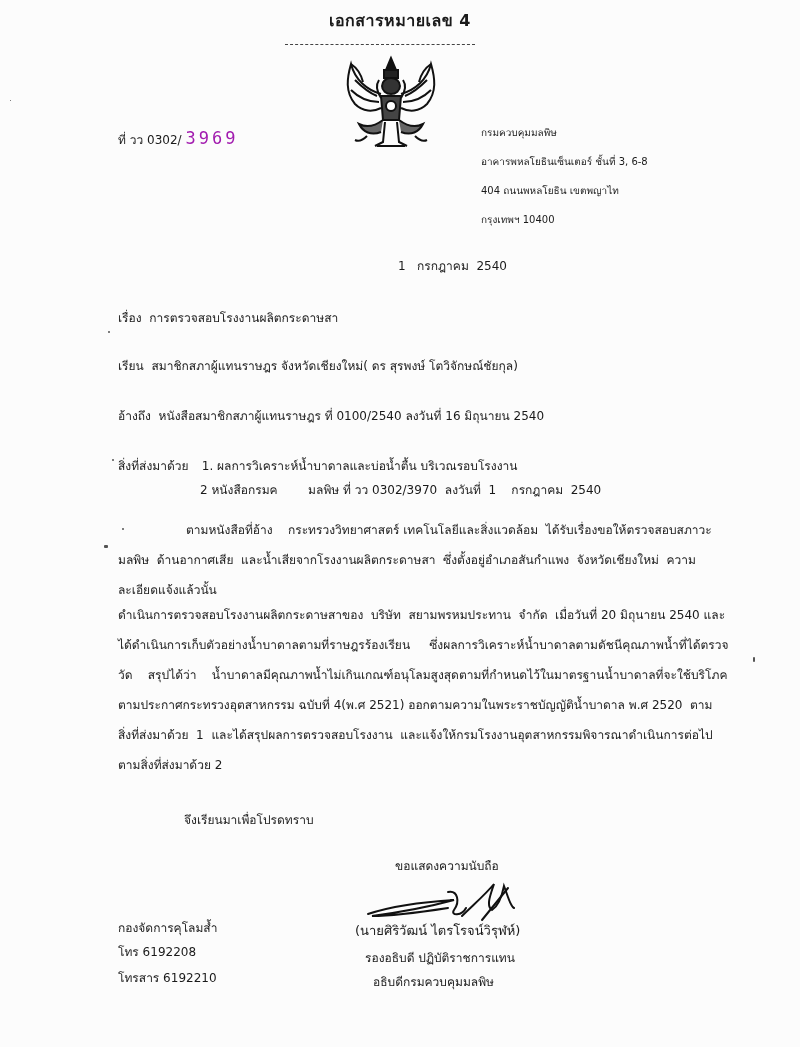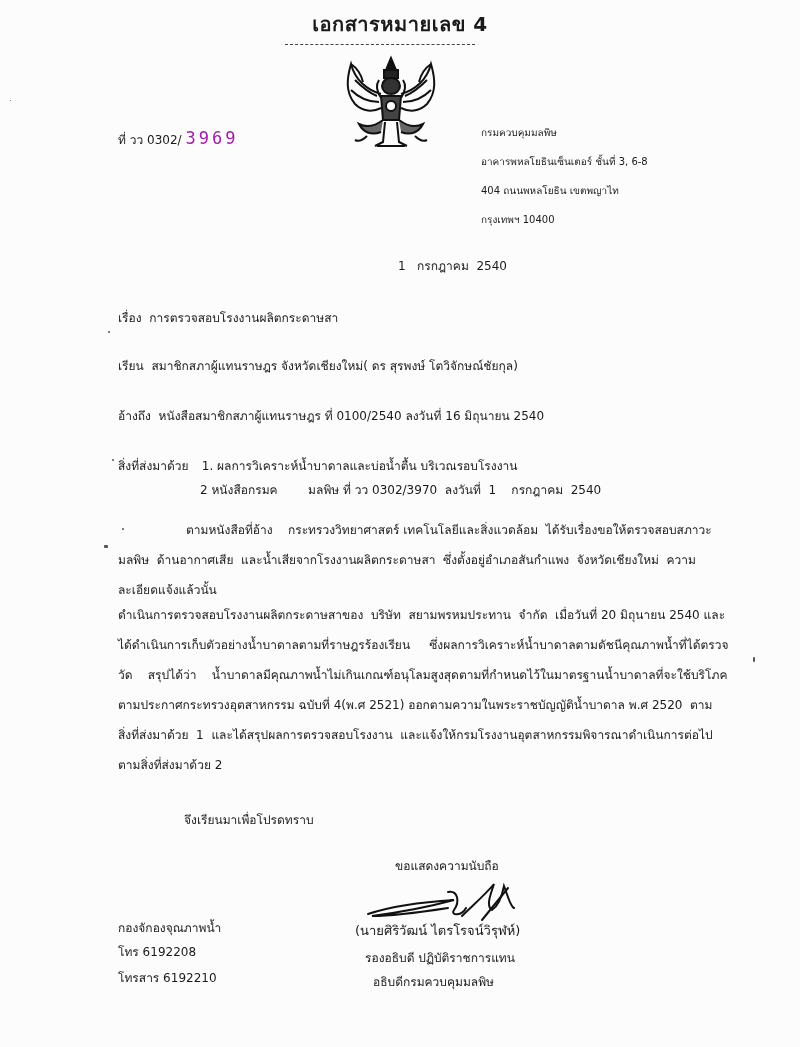--- a/index.html
+++ b/index.html
@@ -3,21 +3,21 @@
   <meta charset="utf-8">
   <style>
     html, body { margin: 0; padding: 0; }
     body {
       width: 800px; height: 1047px; background: #fcfcfc; position: relative;
       font-family: "DejaVu Sans", sans-serif; color: #1a1a1a; overflow: hidden;
     }
     .abs { position: absolute; white-space: nowrap; }
     .doc-title {
       left: 0; width: 800px; top: 8px; text-align: center;
-      font-family: "DejaVu Sans", sans-serif; font-weight: bold; font-size: 20px; letter-spacing: 0.5px;
+      font-family: "DejaVu Sans", sans-serif; font-weight: bold; font-size: 16px; letter-spacing: 0.5px;
     }
     .title-rule { left: 285px; top: 44px; width: 190px; border-top: 1px dashed #444; }
     .emblem { left: 337px; top: 50px; width: 108px; height: 104px; }
     .t { font-size: 12px; line-height: 16px; }
     .ref-no { left: 118px; top: 130px; }
     .ref-no .big { font-family: "DejaVu Sans Mono", monospace; font-size: 17px; letter-spacing: 3px; margin-left: 4px; color: #a21caf; }
     .addr { left: 481px; top: 125px; font-size: 10px; }
     .addr div { height: 29px; line-height: 16px; }
     .date { left: 398px; top: 258px; }
     .label-row { left: 118px; }
@@ -129,21 +129,21 @@
     <path d="M86 16 C96 14 98 26 92 34 C88 40 100 40 104 32"></path>
     <path d="M100 40 C110 30 124 18 132 8 C128 20 124 30 130 34 C136 30 140 20 142 10 C146 20 148 30 152 32"></path>
     <path d="M120 44 L146 12"></path>
   </g>
 </svg>
 
 <div class="abs signer">(นายศิริวัฒน์  ไตรโรจน์วิรุฬห์)</div>
 <div class="abs t signer-pos1">รองอธิบดี  ปฏิบัติราชการแทน</div>
 <div class="abs t signer-pos2">อธิบดีกรมควบคุมมลพิษ</div>
 
-<div class="abs contact" style="top:918px;">กองจักองจุณภาพน้ำ</div>
+<div class="abs contact" style="top:918px;">กองจัดการคุโลมส้ำ</div>
 <div class="abs contact" style="top:942px;">โทร 6192208</div>
 <div class="abs contact" style="top:968px;">โทรสาร 6192210</div>
 
 <div class="speck" style="left:122px;top:528px;"></div>
 <div class="speck" style="left:104px;top:545px;width:4px;height:3px;"></div>
 <div class="speck" style="left:112px;top:459px;"></div>
 <div class="speck" style="left:753px;top:657px;width:2px;height:5px;"></div>
 <div class="speck" style="left:108px;top:331px;"></div>
 <div class="speck" style="left:10px;top:100px;width:1px;height:1px;"></div>
 

